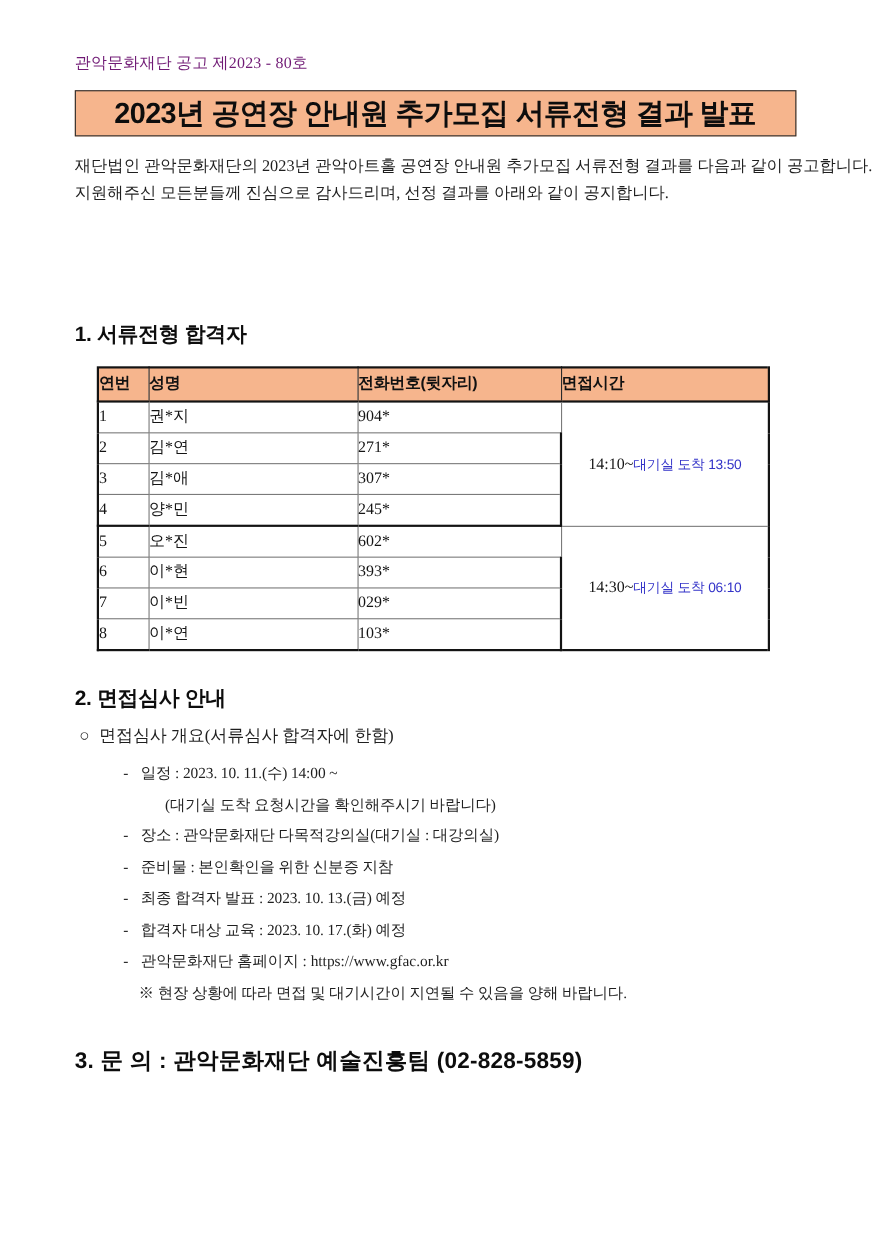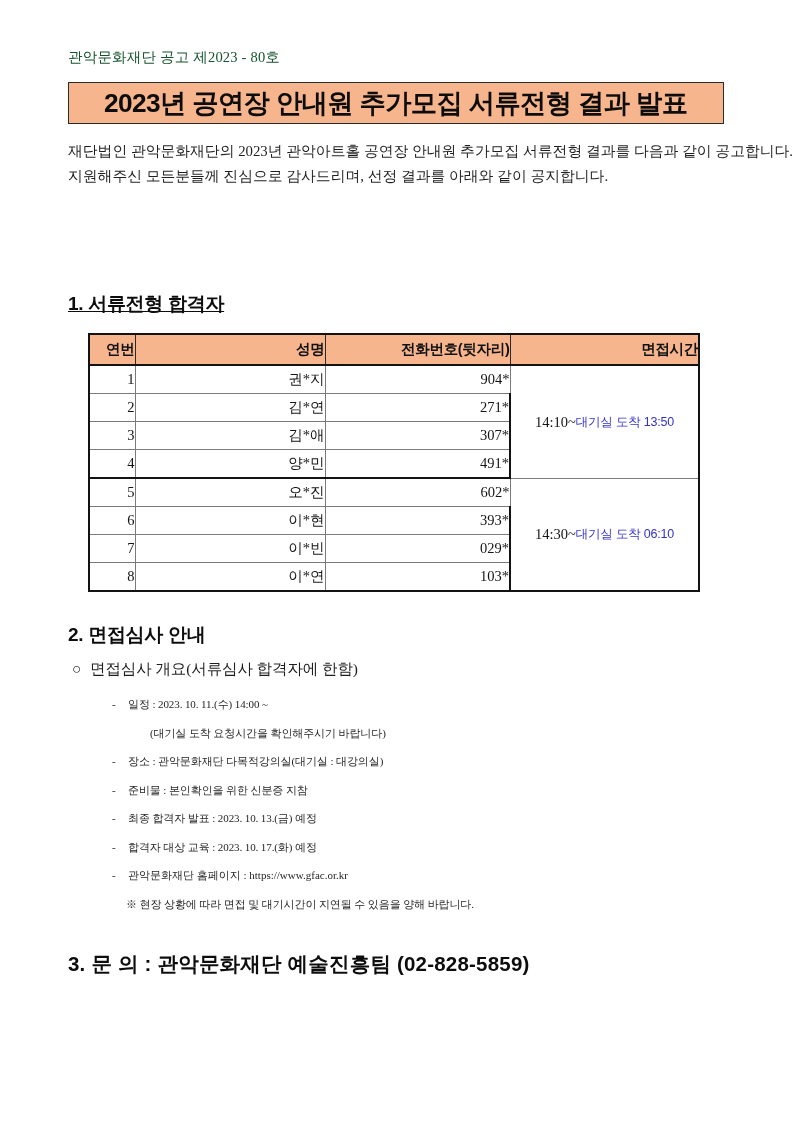--- a/index.html
+++ b/index.html
@@ -23,21 +23,21 @@
     padding: 0;
   }
 
   
   .doc-number {
     position: absolute;
     left: 68px;
     top: 48px;
     font-size: 14.5px;
     letter-spacing: 0.2px;
-    color: #14532d;
+    color: #701a75;
     white-space: nowrap;
   }
 
   
   .banner {
     position: absolute;
     left: 68px;
     top: 82px;
     width: 656px;
     height: 42px;
@@ -98,21 +98,21 @@
   .section-heading {
     position: absolute;
     left: 68px;
     font-family: "Liberation Sans", "DejaVu Sans", sans-serif;
     font-size: 19px;
     font-weight: bold;
     letter-spacing: -0.3px;
     color: #0d0d0d;
     white-space: nowrap;
   }
-  #sec1-heading { top: 291px; text-decoration: underline; }
+  #sec1-heading { top: 291px; }
   #sec2-heading { top: 622px; }
   #sec3-heading {
     top: 950px;
     font-size: 20.5px;
     letter-spacing: 0.2px;
   }
 
   
   .table-wrap {
     position: absolute;
@@ -128,21 +128,21 @@
     color: #141414;
   }
   table.results col.c-no   { width: 46px; }
   table.results col.c-name { width: 190px; }
   table.results col.c-tel  { width: 185px; }
   table.results col.c-time { width: 189px; }
 
   table.results th,
   table.results td {
     border: 1px solid #7a7a7a;
-    text-align: right;
+    text-align: left;
     vertical-align: middle;
     padding: 0;
     height: 27px;
     line-height: 27px;
   }
   table.results thead th {
     background: #f6b58d;
     font-family: "Liberation Sans", "DejaVu Sans", sans-serif;
     font-weight: bold;
     font-size: 14.5px;
@@ -198,21 +198,21 @@
     letter-spacing: -0.1px;
   }
   .circle-mark {
     display: inline-block;
     width: 18px;
   }
   .dash-list {
     position: absolute;
     left: 112px;
     top: 690px;
-    font-size: 11px;
+    font-size: 14px;
     color: #1f1f1f;
     letter-spacing: -0.1px;
   }
   .dash-list .row {
     height: 28.5px;
     line-height: 28.5px;
     white-space: nowrap;
   }
   .dash-list .row.indented { padding-left: 38px; }
   .dash-list .row.note { padding-left: 14px; }
@@ -278,21 +278,21 @@
           <td>271*</td>
         </tr>
         <tr>
           <td>3</td>
           <td>김*애</td>
           <td>307*</td>
         </tr>
         <tr class="group-end">
           <td>4</td>
           <td>양*민</td>
-          <td>491*</td>
+          <td>245*</td>
         </tr>
         <tr>
           <td>5</td>
           <td>오*진</td>
           <td>602*</td>
           <td class="timecell" rowspan="4">
             <div class="time-inner">
               <div class="time-main">14:30~</div>
               <div class="time-sub">대기실 도착 06:10</div>
             </div>

